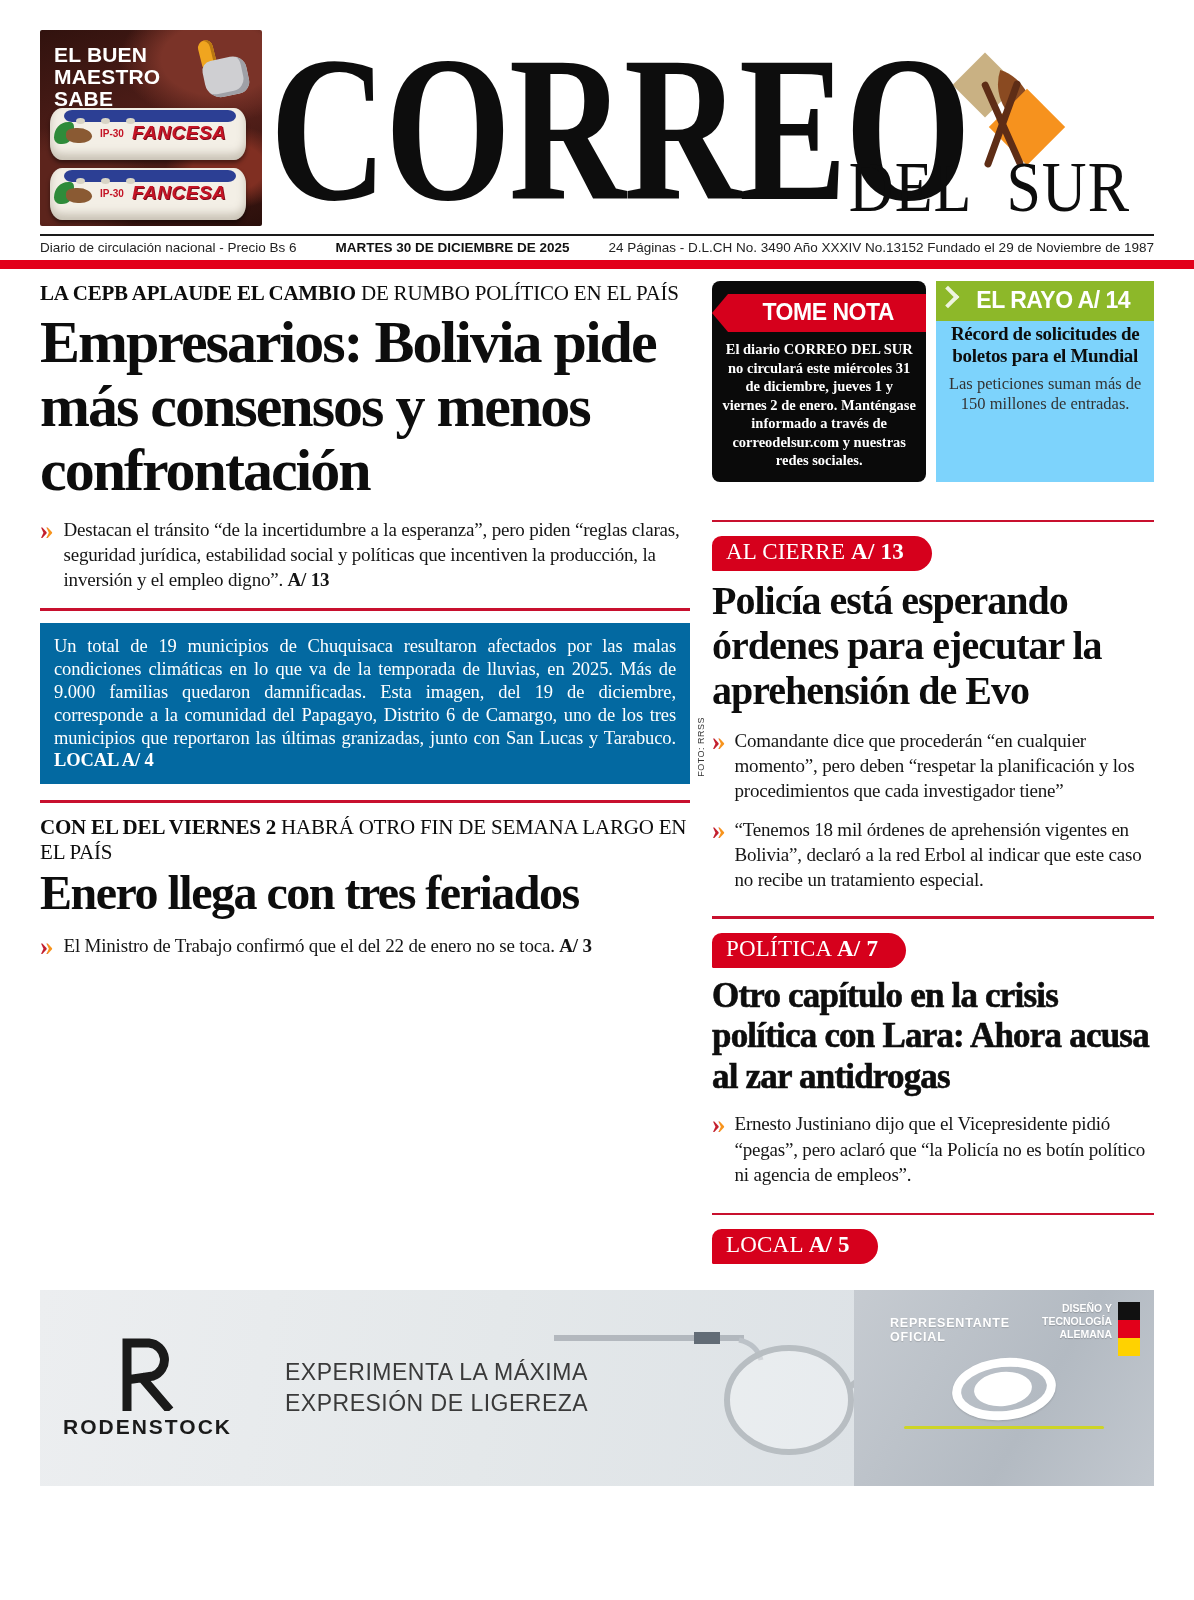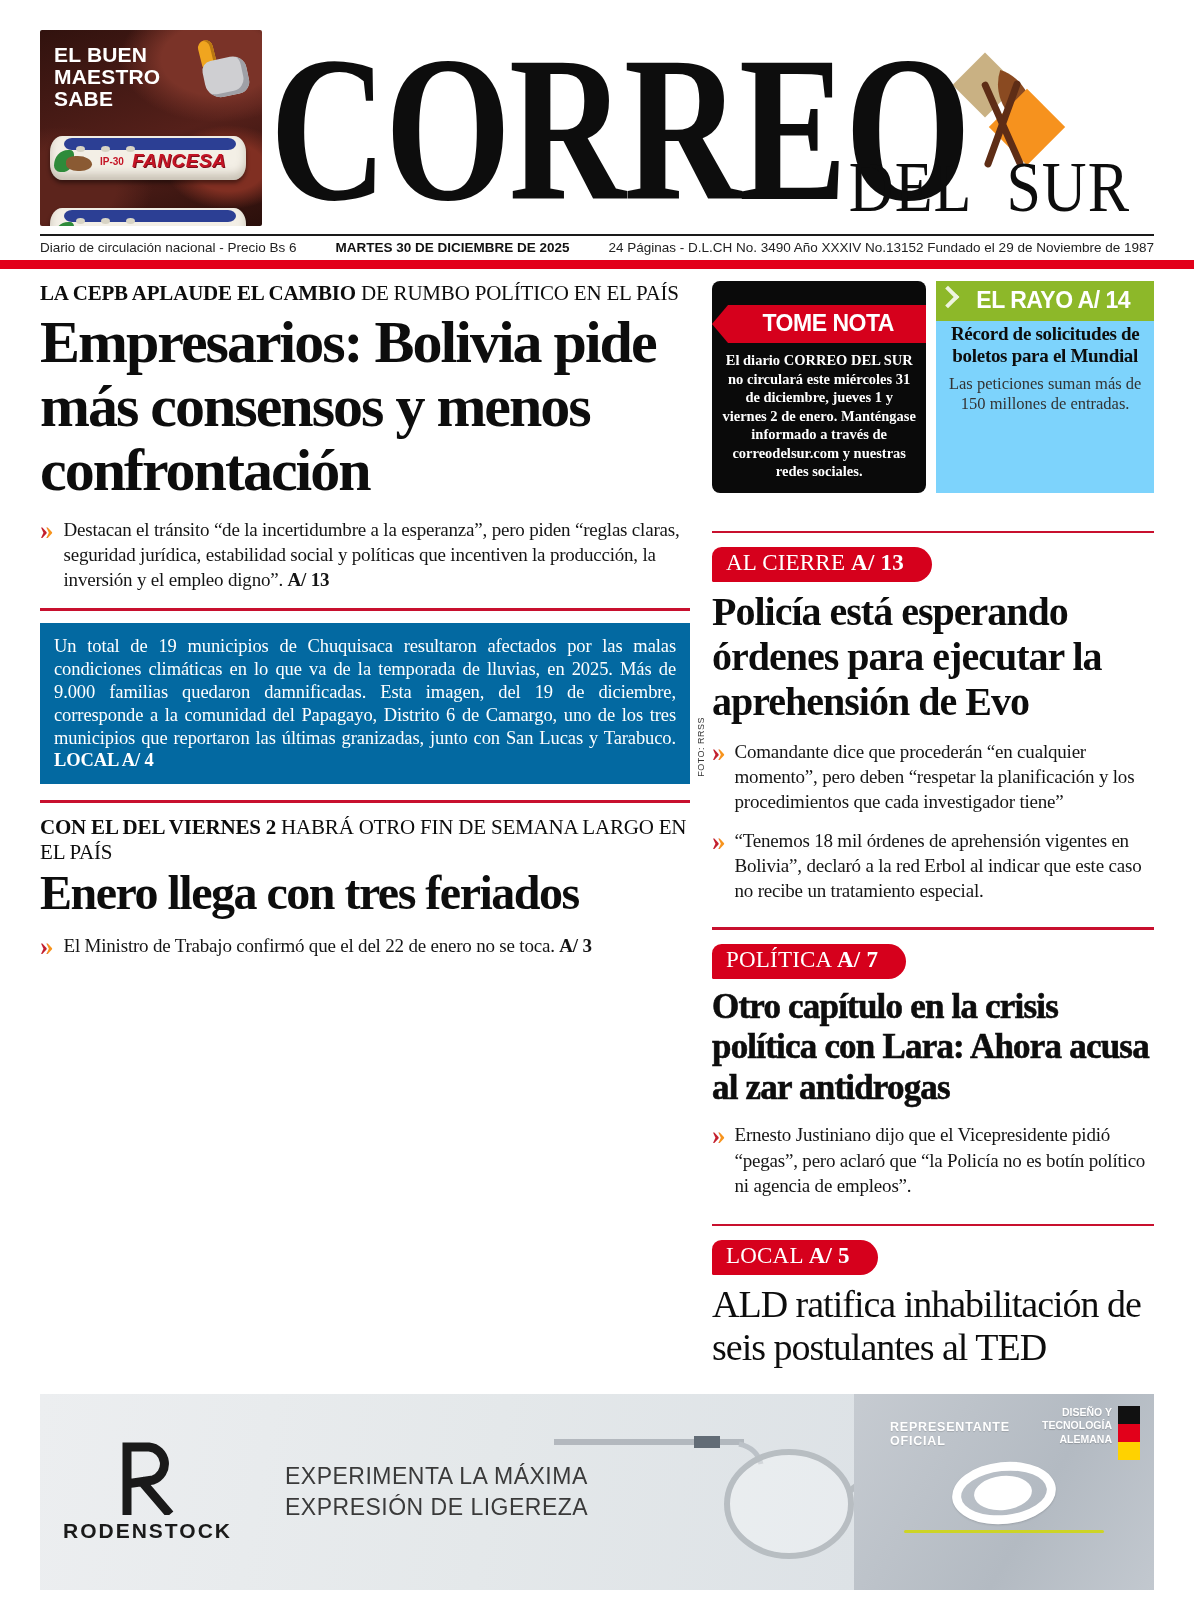--- a/index.html
+++ b/index.html
@@ -21,22 +21,22 @@
   .top-ad-slogan {
     position:absolute; top:14px; left:14px; width:118px;
     font-family:"Liberation Sans", sans-serif; font-weight:bold; font-size:21px;
     line-height:1.05; color:#fff; letter-spacing:.2px;
   }
   .glove { position:absolute; top:10px; right:14px; width:58px; height:64px; }
   .glove .mitt { position:absolute; right:0; top:18px; width:44px; height:38px; background:#cfcfd2; border-radius:10px 14px 12px 16px; transform:rotate(-12deg); box-shadow:inset -5px -4px 0 #9fa0a6; }
   .glove .thumb { position:absolute; left:10px; top:0; width:15px; height:32px; background:#f0a51f; border-radius:8px; transform:rotate(-14deg); box-shadow:inset -3px 0 0 #b97712; }
   .bags { position:absolute; left:10px; top:78px; width:200px; }
   .bag {
-    position:relative; width:196px; height:44px; margin-bottom:8px; background:#f3efe6;
-    border-radius:12px / 16px; box-shadow:0 3px 4px rgba(0,0,0,.45), inset 0 -6px 8px rgba(120,110,90,.35);margin-top:28px;
+    position:relative; width:196px; height:52px; margin-bottom:8px; background:#f3efe6;
+    border-radius:12px / 16px; box-shadow:0 3px 4px rgba(0,0,0,.45), inset 0 -6px 8px rgba(120,110,90,.35);
   }
   .bag-top { position:absolute; left:14px; right:10px; top:2px; height:12px; background:#2c3f94; border-radius:8px / 6px; }
   .bag-top i { display:inline-block; width:9px; height:6px; background:#d8d4c5; border-radius:50%; margin:3px 4px 0 12px; }
   .bag-leaf { position:absolute; left:4px; top:14px; width:20px; height:22px; background:#2e8b3a; border-radius:70% 20% 60% 30%; }
   .bag-puma { position:absolute; left:16px; top:20px; width:26px; height:15px; background:#8a5a33; border-radius:40% 60% 50% 50%; }
   .bag-grade { position:absolute; left:50px; top:20px; font-family:"Liberation Sans",sans-serif; font-weight:bold; font-size:10px; color:#c41425; }
   .bag-brand { position:absolute; left:82px; top:14px; font-family:"Liberation Sans",sans-serif; font-weight:bold; font-style:italic; font-size:19px; letter-spacing:.5px; color:#c41425; text-shadow:1px 1px 0 #7d0e1a; }
   .masthead { position:relative; flex:1; height:196px; }
   .masthead-title {
     position:absolute; left:6px; bottom:-8px; font-family:"Liberation Serif", serif; font-weight:bold;
@@ -98,21 +98,21 @@
   }
   .photo-credit {
     position:absolute; right:-16px; bottom:8px; writing-mode:vertical-rl; transform:rotate(180deg);
     font-family:"Liberation Sans", sans-serif; font-size:9px; letter-spacing:.5px; color:#333;
   }
   .caption { background:#0369a1; color:#fff; padding:12px 14px; font-size:18.5px; line-height:1.24; letter-spacing:-.1px; text-align:justify; }
   .caption b { font-weight:bold; }
   
   .boxes-row { display:flex; gap:10px; }
   .tome { width:48.5%; background:#0a0a0a; border-radius:8px; overflow:hidden; padding-bottom:8px; }
-  .tome-banner { position:relative; background:#d6001c; margin-top:24px; padding:5px 12px 6px 30px; text-align:center; }
+  .tome-banner { position:relative; background:#d6001c; margin-top:13px; padding:5px 12px 6px 30px; text-align:center; }
   .tome-banner::before { content:""; position:absolute; left:0; top:0; border-top:19px solid #0a0a0a; border-bottom:19px solid #0a0a0a; border-left:0; border-right:16px solid transparent; height:0; }
   .tome-title { font-family:"Liberation Sans", sans-serif; font-weight:bold; font-size:23px; letter-spacing:-.5px; color:#fff; }
   .tome-body { color:#fff; font-weight:bold; font-size:14.5px; line-height:1.28; text-align:center; padding:8px 10px 4px 10px; }
   .rayo { flex:1; display:flex; flex-direction:column; }
   .rayo-banner { position:relative; background:#8db829; padding:6px 6px 7px 22px; text-align:center; }
   .rayo-banner::before { content:""; position:absolute; left:4px; top:8px; width:12px; height:12px; border-top:4px solid #fff; border-right:4px solid #fff; transform:rotate(45deg); opacity:.85; }
   .rayo-title { font-family:"Liberation Sans", sans-serif; font-weight:bold; font-size:23px; letter-spacing:-.5px; color:#fff; }
   .rayo-body { flex:1; background:#7dd3fc; padding:2px 10px 10px 10px; text-align:center; }
   .rayo-headline { font-size:19px; font-weight:bold; letter-spacing:-.3px; line-height:1.15; color:#0d0d0d; }
   .rayo-text { font-size:16.5px; line-height:1.22; color:#333; margin-top:7px; }
@@ -268,21 +268,20 @@
       <hr class="red-rule thin" style="margin-top:24px;">
       <div class="badge"><span>POLÍTICA </span><b>A/ 7</b></div>
       <h2 class="headline-md heavy">Otro capítulo en la crisis política con Lara: Ahora acusa al zar antidrogas</h2>
       <div class="rbullet">
         <span class="chevron">»</span>
         <p class="deck-text">Ernesto Justiniano dijo que el Vicepresidente pidió “pegas”, pero aclaró que “la Policía no es botín político ni agencia de empleos”.</p>
       </div>
 
       <hr class="red-rule thin" style="margin-top:26px;">
       <div class="badge"><span>LOCAL </span><b>A/ 5</b></div>
-      <h2 class="headline-md light2" style="font-weight:normal;">ALD ratifica inhabilitación de seis postulantes al TED</h2>
     </div>
   </div>
 
   <div class="bottom-ad">
     <div class="ad-left">
       <div class="rodenstock">
         <svg width="70" height="74" viewBox="0 0 70 74">
           <path d="M14 70 V6 h22 a17 17 0 0 1 4 33 l-20 3 M30 42 l24 28" fill="none" stroke="#1a1a1a" stroke-width="9" stroke-linecap="square"></path>
         </svg>
         <div class="rodenstock-name">RODENSTOCK</div>

